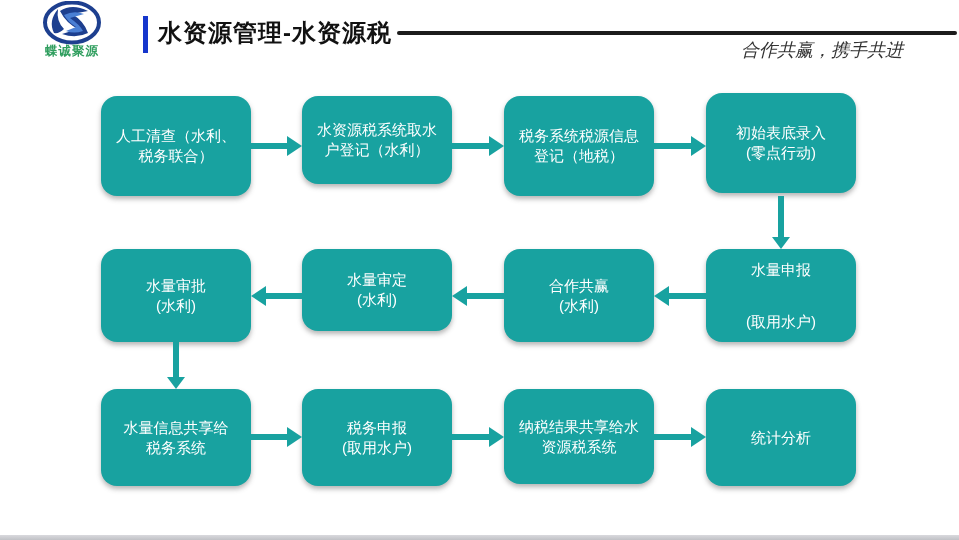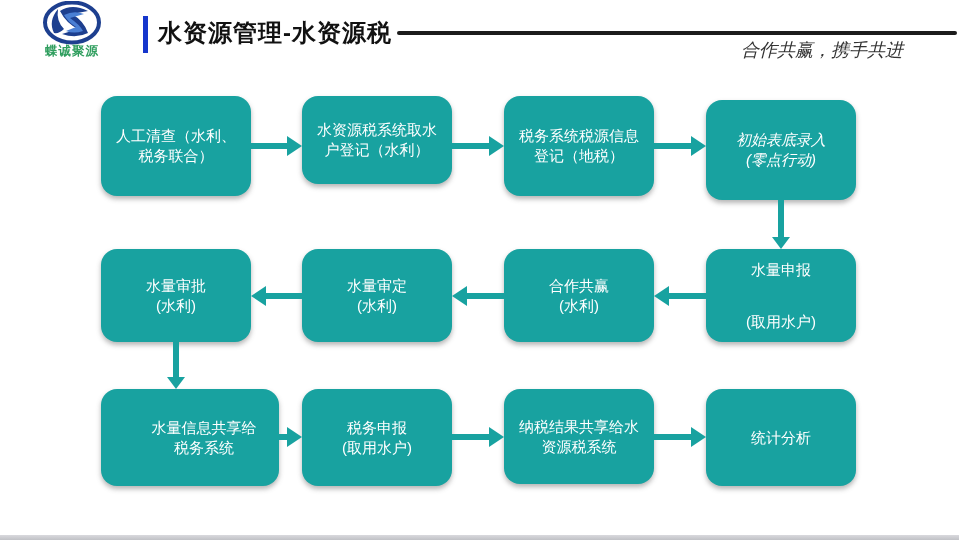--- a/index.html
+++ b/index.html
@@ -90,43 +90,43 @@
     <span>税务联合）</span>
   </div>
   <div class="fbox" style="left:302px;top:96px;height:88px;">
     <span>水资源税系统取水</span>
     <span>户登记（水利）</span>
   </div>
   <div class="fbox" style="left:504px;top:96px;height:100px;">
     <span>税务系统税源信息</span>
     <span>登记（地税）</span>
   </div>
-  <div class="fbox" style="left:706px;top:100px;height:100px;font-style:italic;">
+  <div class="fbox" style="left:706px;top:93px;height:100px;">
     <span>初始表底录入</span>
     <span>(零点行动)</span>
   </div>
 
   <div class="fbox" style="left:101px;top:249px;height:93px;">
     <span>水量审批</span>
     <span>(水利)</span>
   </div>
-  <div class="fbox" style="left:302px;top:249px;height:93px;">
+  <div class="fbox" style="left:302px;top:249px;height:82px;">
     <span>水量审定</span>
     <span>(水利)</span>
   </div>
   <div class="fbox" style="left:504px;top:249px;height:93px;">
     <span>合作共赢</span>
     <span>(水利)</span>
   </div>
   <div class="fbox" style="left:706px;top:249px;height:93px;gap:32px;">
     <span>水量申报</span>
     <span>(取用水户)</span>
   </div>
 
-  <div class="fbox" style="left:101px;top:389px;height:97px;padding-left:28px;">
+  <div class="fbox" style="left:101px;top:389px;height:97px;">
     <span>水量信息共享给</span>
     <span>税务系统</span>
   </div>
   <div class="fbox" style="left:302px;top:389px;height:97px;">
     <span>税务申报</span>
     <span>(取用水户)</span>
   </div>
   <div class="fbox" style="left:504px;top:389px;height:95px;">
     <span>纳税结果共享给水</span>
     <span>资源税系统</span>

